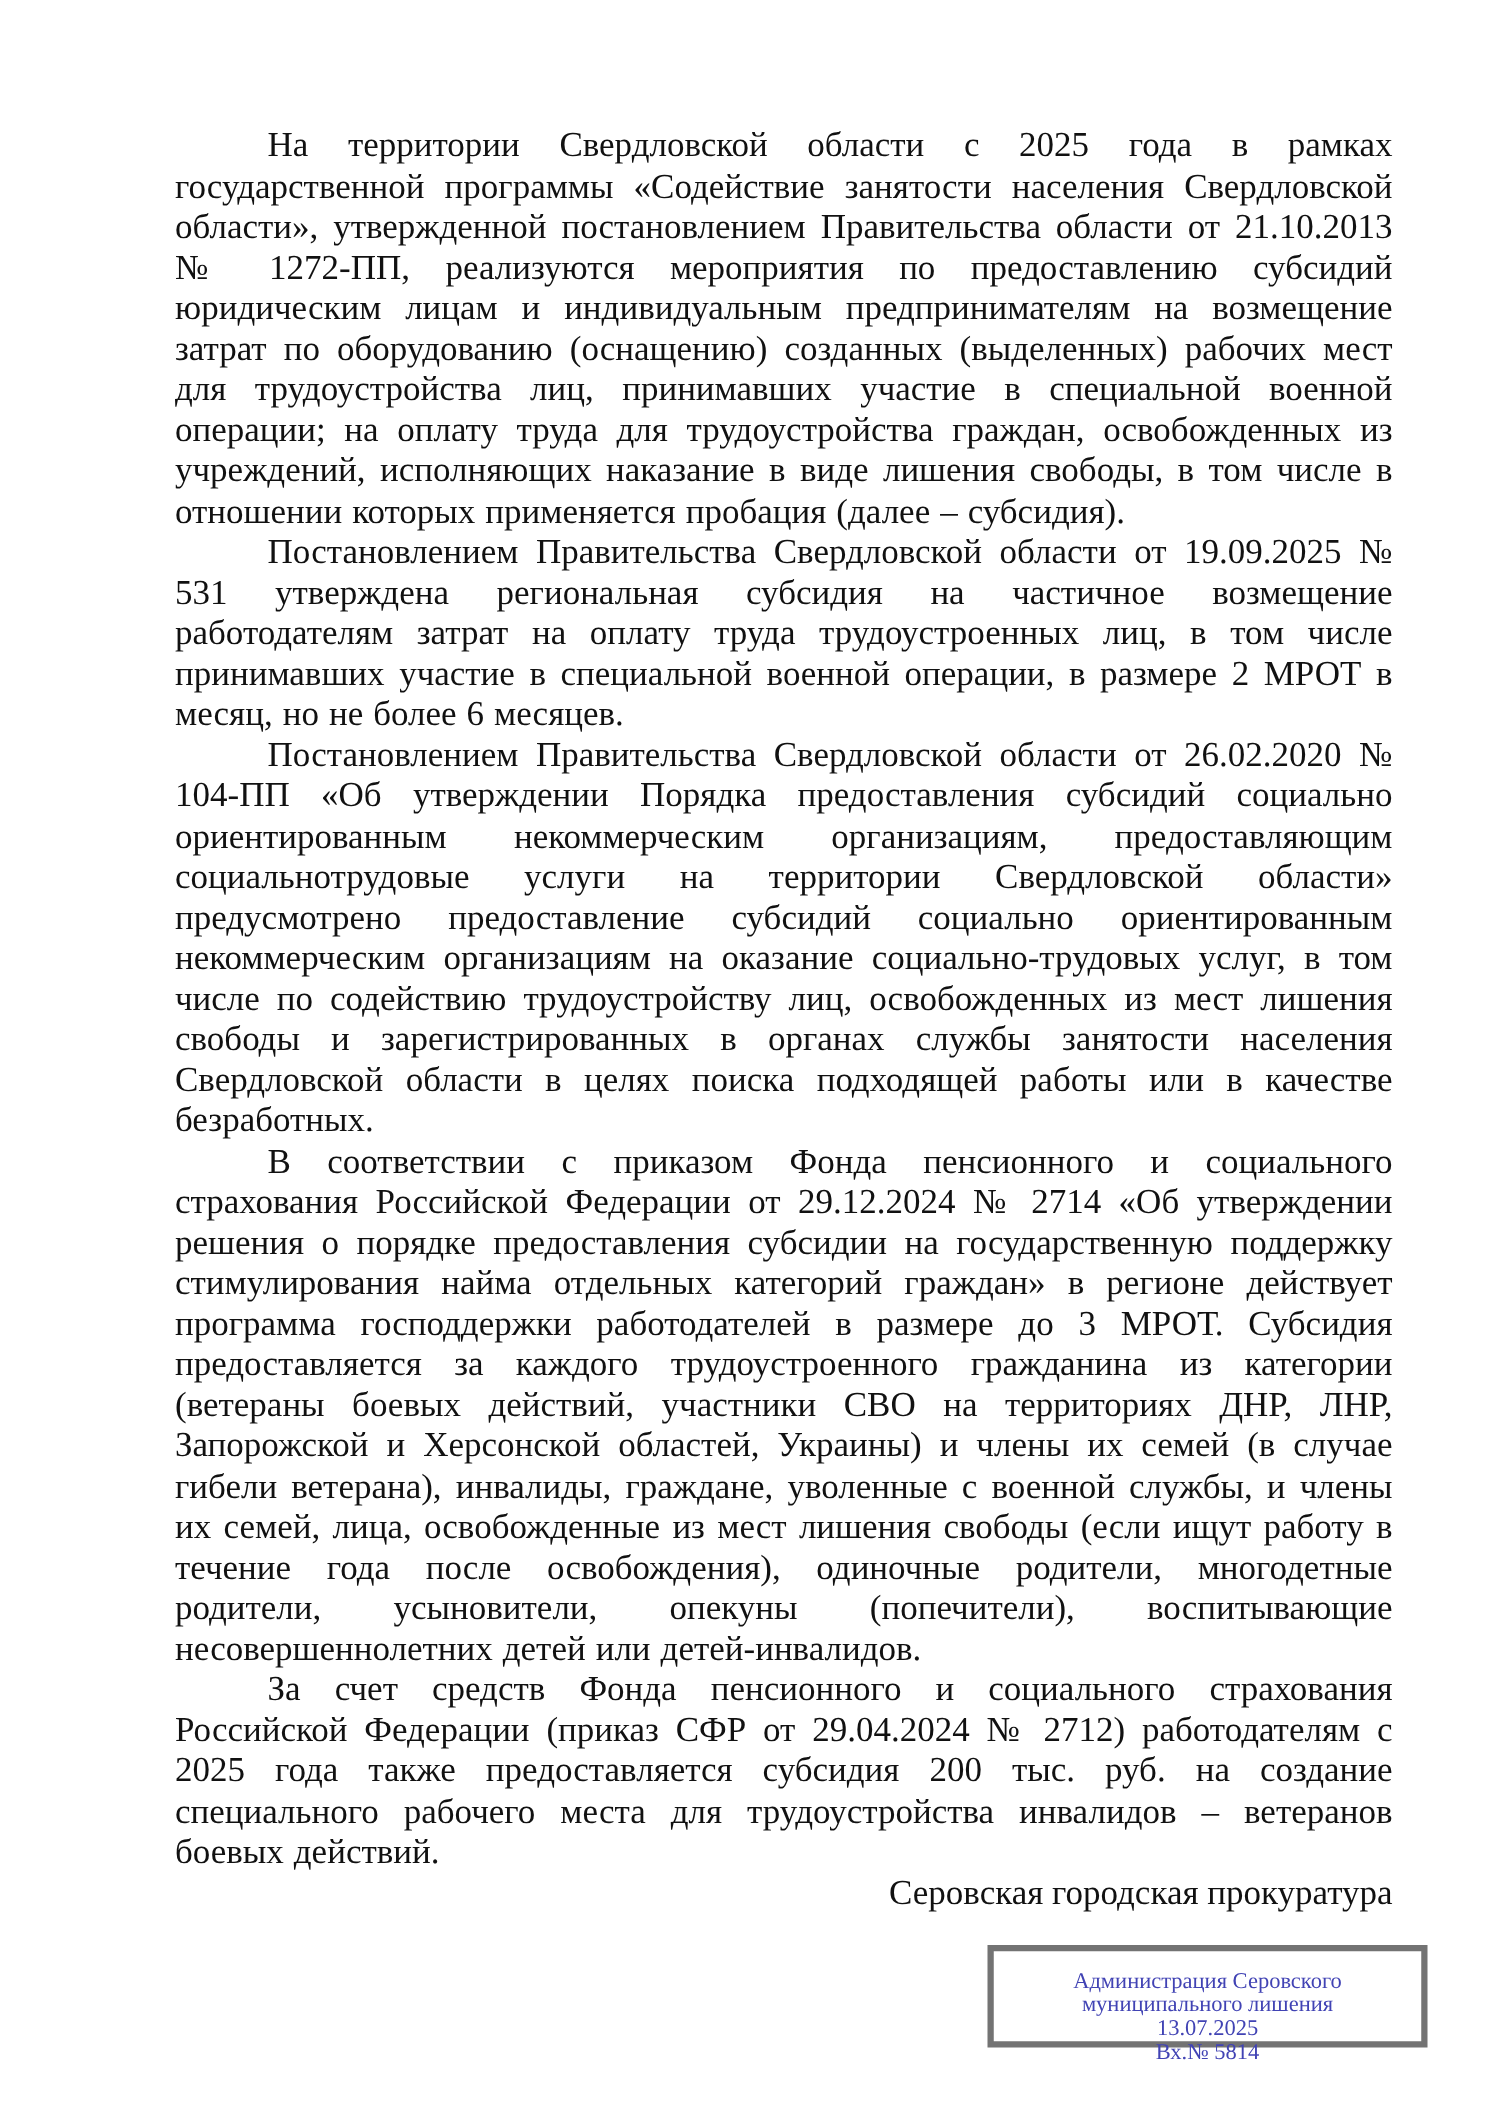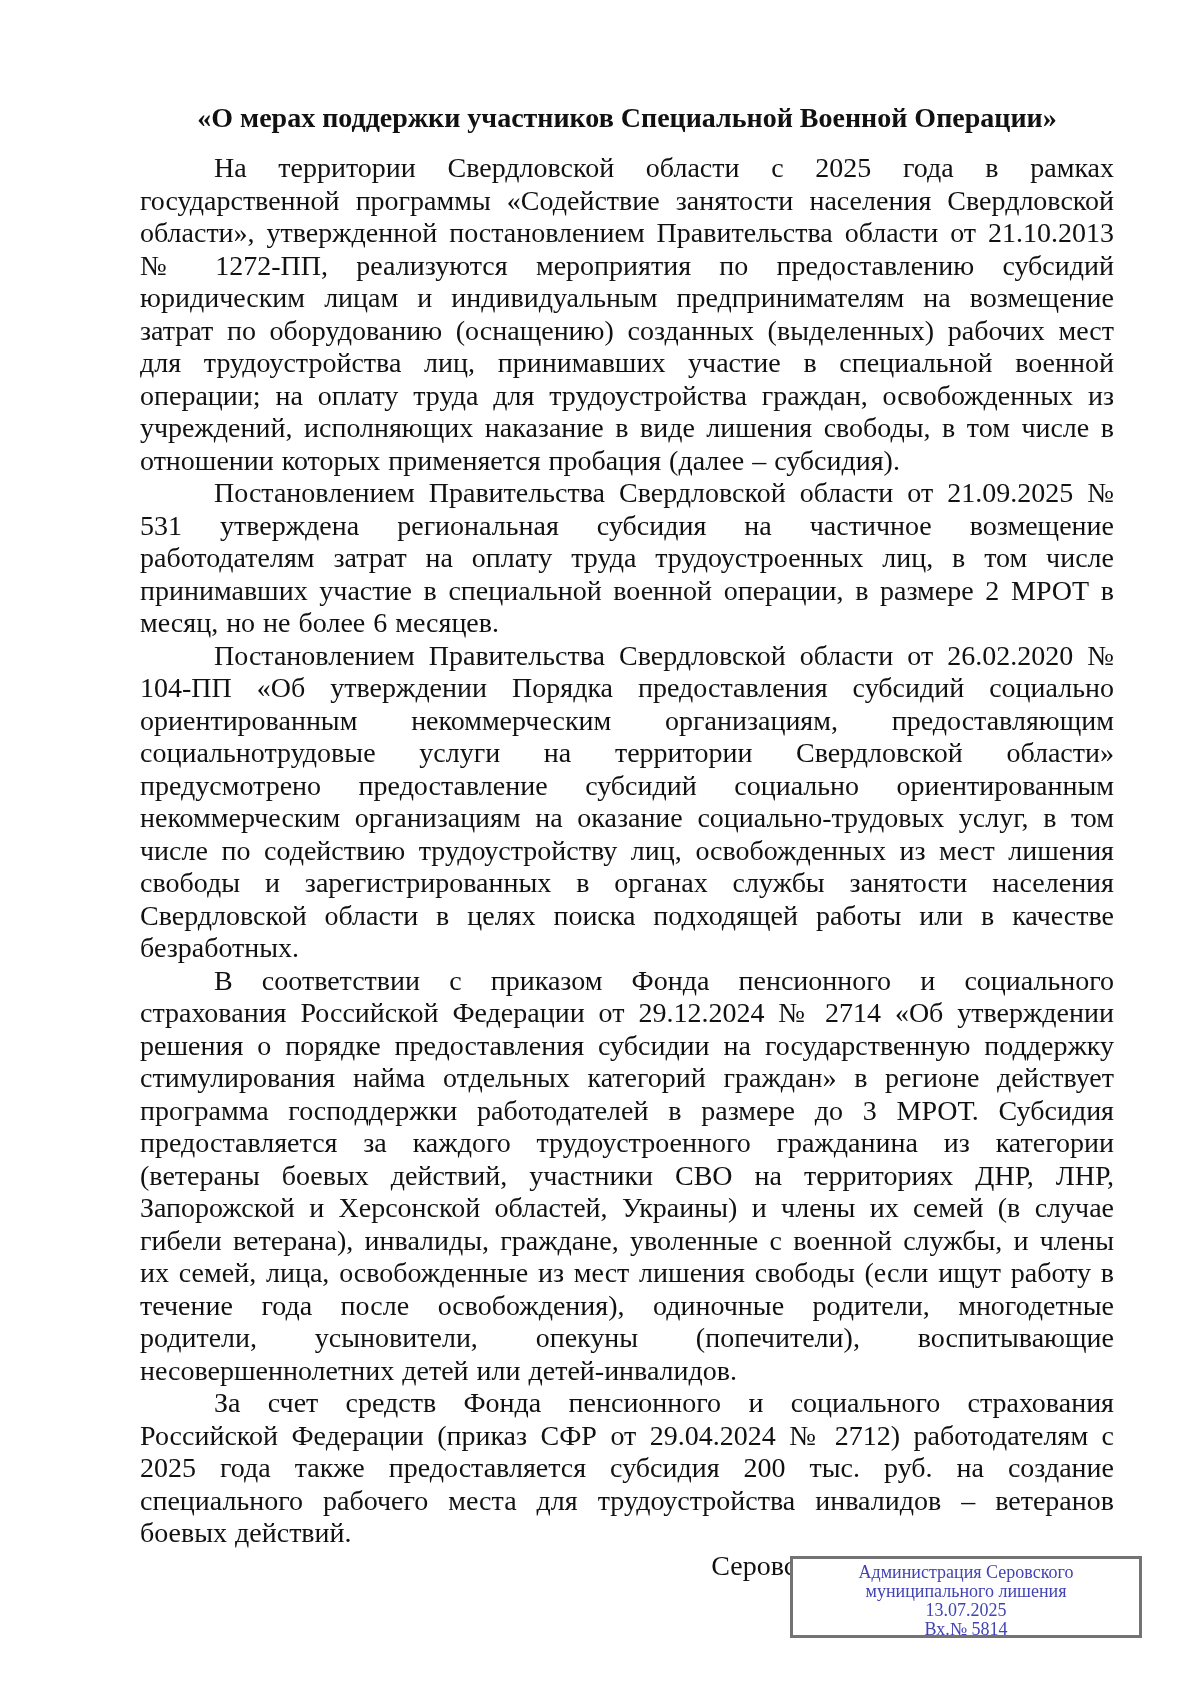--- a/index.html
+++ b/index.html
@@ -43,42 +43,41 @@
     line-height: 32.5px;
     text-align: right;
   }
   .stamp {
     position: absolute;
     left: 790px;
     top: 1556px;
     width: 352px;
     height: 82px;
     box-sizing: border-box;
-    border: 3px solid #737373;
+    border: 5px solid #737373;
     background: #ffffff;
     text-align: center;
     color: #4143b4;
     font-size: 18px;
     line-height: 19px;
-    padding-top: 4px;
+    padding-top: 14px;
   }
   .stamp div {
     white-space: nowrap;
   }
 </style>
 </head>
 <body>
 
 <div class="page">
 
-  <div class="doc-title">«О мерах поддержки участников Специальной Военной Операции»</div>
 
   <p class="body-para">На территории Свердловской области с 2025 года в рамках государственной программы «Содействие занятости населения Свердловской области», утвержденной постановлением Правительства области от 21.10.2013 № 1272-ПП, реализуются мероприятия по предоставлению субсидий юридическим лицам и индивидуальным предпринимателям на возмещение затрат по оборудованию (оснащению) созданных (выделенных) рабочих мест для трудоустройства лиц, принимавших участие в специальной военной операции; на оплату труда для трудоустройства граждан, освобожденных из учреждений, исполняющих наказание в виде лишения свободы, в том числе в отношении которых применяется пробация (далее – субсидия).</p>
 
-  <p class="body-para">Постановлением Правительства Свердловской области от 21.09.2025 № 531 утверждена региональная субсидия на частичное возмещение работодателям затрат на оплату труда трудоустроенных лиц, в том числе принимавших участие в специальной военной операции, в размере 2 МРОТ в месяц, но не более 6 месяцев.</p>
+  <p class="body-para">Постановлением Правительства Свердловской области от 19.09.2025 № 531 утверждена региональная субсидия на частичное возмещение работодателям затрат на оплату труда трудоустроенных лиц, в том числе принимавших участие в специальной военной операции, в размере 2 МРОТ в месяц, но не более 6 месяцев.</p>
 
   <p class="body-para">Постановлением Правительства Свердловской области от 26.02.2020 № 104-ПП «Об утверждении Порядка предоставления субсидий социально ориентированным некоммерческим организациям, предоставляющим социальнотрудовые услуги на территории Свердловской области» предусмотрено предоставление субсидий социально ориентированным некоммерческим организациям на оказание социально-трудовых услуг, в том числе по содействию трудоустройству лиц, освобожденных из мест лишения свободы и зарегистрированных в органах службы занятости населения Свердловской области в целях поиска подходящей работы или в качестве безработных.</p>
 
   <p class="body-para">В соответствии с приказом Фонда пенсионного и социального страхования Российской Федерации от 29.12.2024 № 2714 «Об утверждении решения о порядке предоставления субсидии на государственную поддержку стимулирования найма отдельных категорий граждан» в регионе действует программа господдержки работодателей в размере до 3 МРОТ. Субсидия предоставляется за каждого трудоустроенного гражданина из категории (ветераны боевых действий, участники СВО на территориях ДНР, ЛНР, Запорожской и Херсонской областей, Украины) и члены их семей (в случае гибели ветерана), инвалиды, граждане, уволенные с военной службы, и члены их семей, лица, освобожденные из мест лишения свободы (если ищут работу в течение года после освобождения), одиночные родители, многодетные родители, усыновители, опекуны (попечители), воспитывающие несовершеннолетних детей или детей-инвалидов.</p>
 
   <p class="body-para">За счет средств Фонда пенсионного и социального страхования Российской Федерации (приказ СФР от 29.04.2024 № 2712) работодателям с 2025 года также предоставляется субсидия 200 тыс. руб. на создание специального рабочего места для трудоустройства инвалидов – ветеранов боевых действий.</p>
 
   <p class="signature">Серовская городская прокуратура</p>
 
   <div class="stamp">

